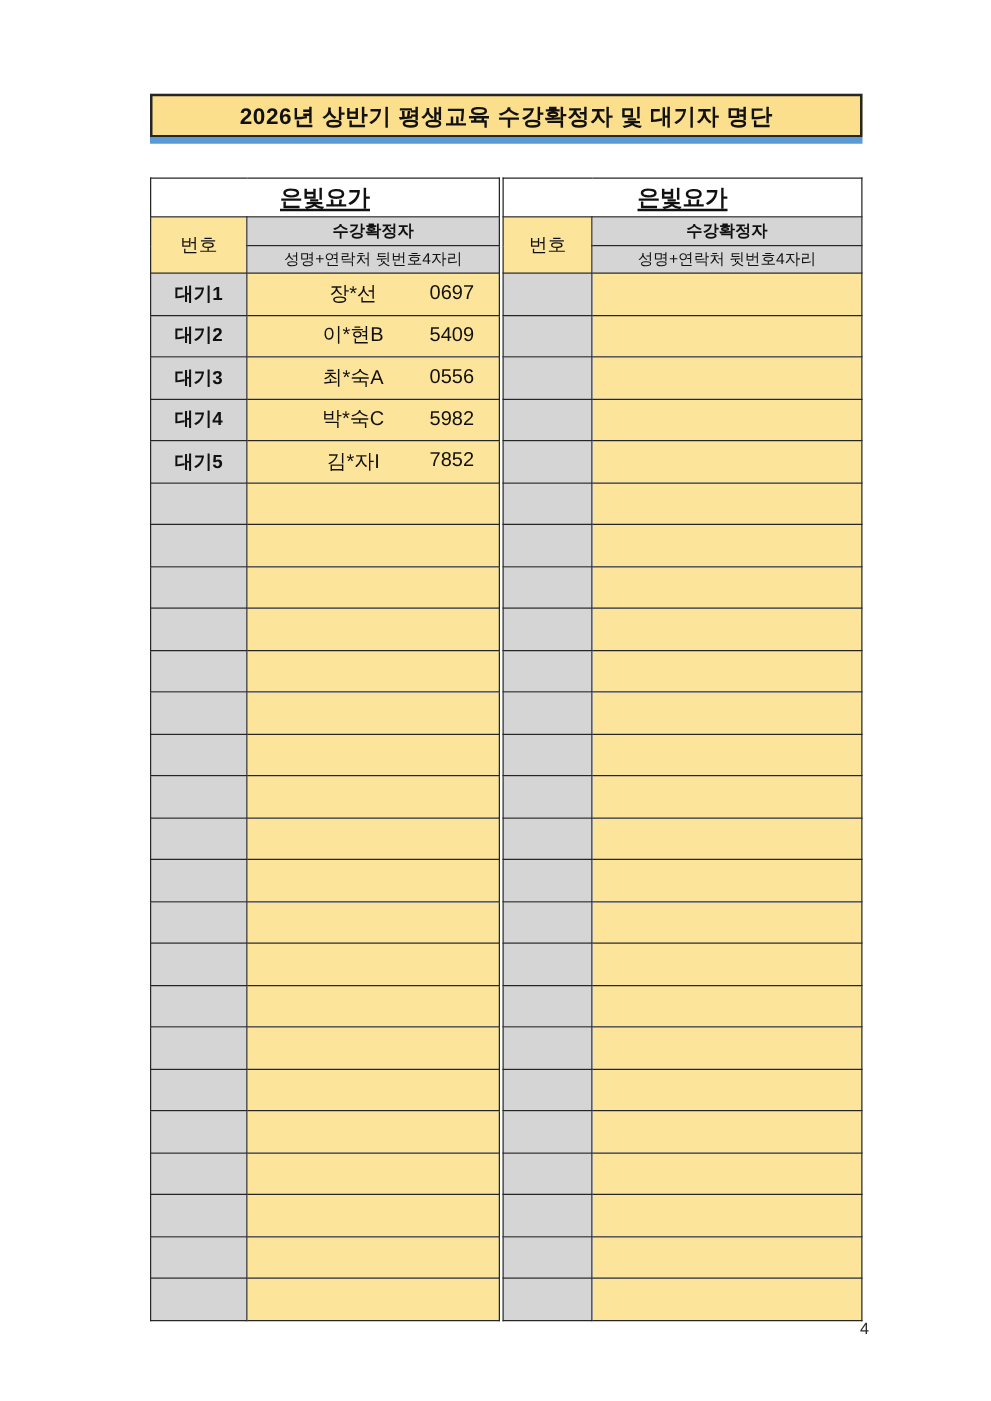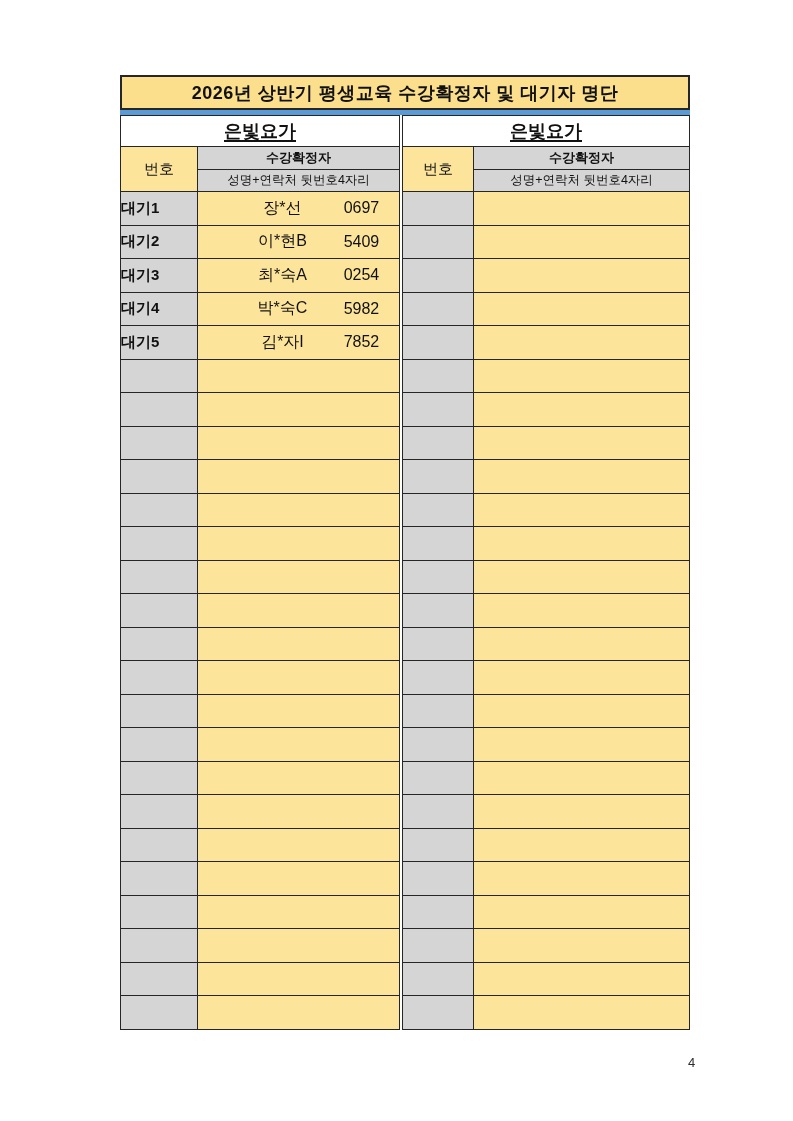--- a/index.html
+++ b/index.html
@@ -34,20 +34,21 @@
     display:flex;align-items:center;justify-content:center;
     font-size:18px;font-weight:bold;letter-spacing:.5px;
   }
   .blue-rule{
     height:5px;
     background:var(--accent-blue);
   }
   .groups{
     display:flex;
     gap:2px;
+    margin-top:27px;
   }
   table.grp{
     border-collapse:collapse;
     table-layout:fixed;
     border:1.5px solid var(--border);
     border-top:none;
   }
   table.grp-left{width:280px;}
   table.grp-right{width:288px;}
   .grp-left col.c-no{width:77px;}
@@ -75,21 +76,21 @@
     height:23px;
   }
   th.gray-sub{
     background:var(--cell-gray);
     font-size:12.5px;font-weight:normal;
     height:22px;
   }
   td.no-cell{
     height:33.5px;
     background:var(--cell-gray);
-    text-align:left;
+    text-align:center;
     font-size:15px;font-weight:bold;
   }
   td.data-cell{
     background:var(--cell-yellow);
   }
   .data-wrap{
     display:flex;align-items:center;
     width:100%;
   }
   .data-wrap .name{
@@ -161,21 +162,21 @@
         <span class="name">이*현B</span>
         <span class="phone">5409</span>
       </div>
     </td>
   </tr>
             <tr>
     <td class="no-cell">대기3</td>
     <td class="data-cell">
       <div class="data-wrap">
         <span class="name">최*숙A</span>
-        <span class="phone">0254</span>
+        <span class="phone">0556</span>
       </div>
     </td>
   </tr>
             <tr>
     <td class="no-cell">대기4</td>
     <td class="data-cell">
       <div class="data-wrap">
         <span class="name">박*숙C</span>
         <span class="phone">5982</span>
       </div>

